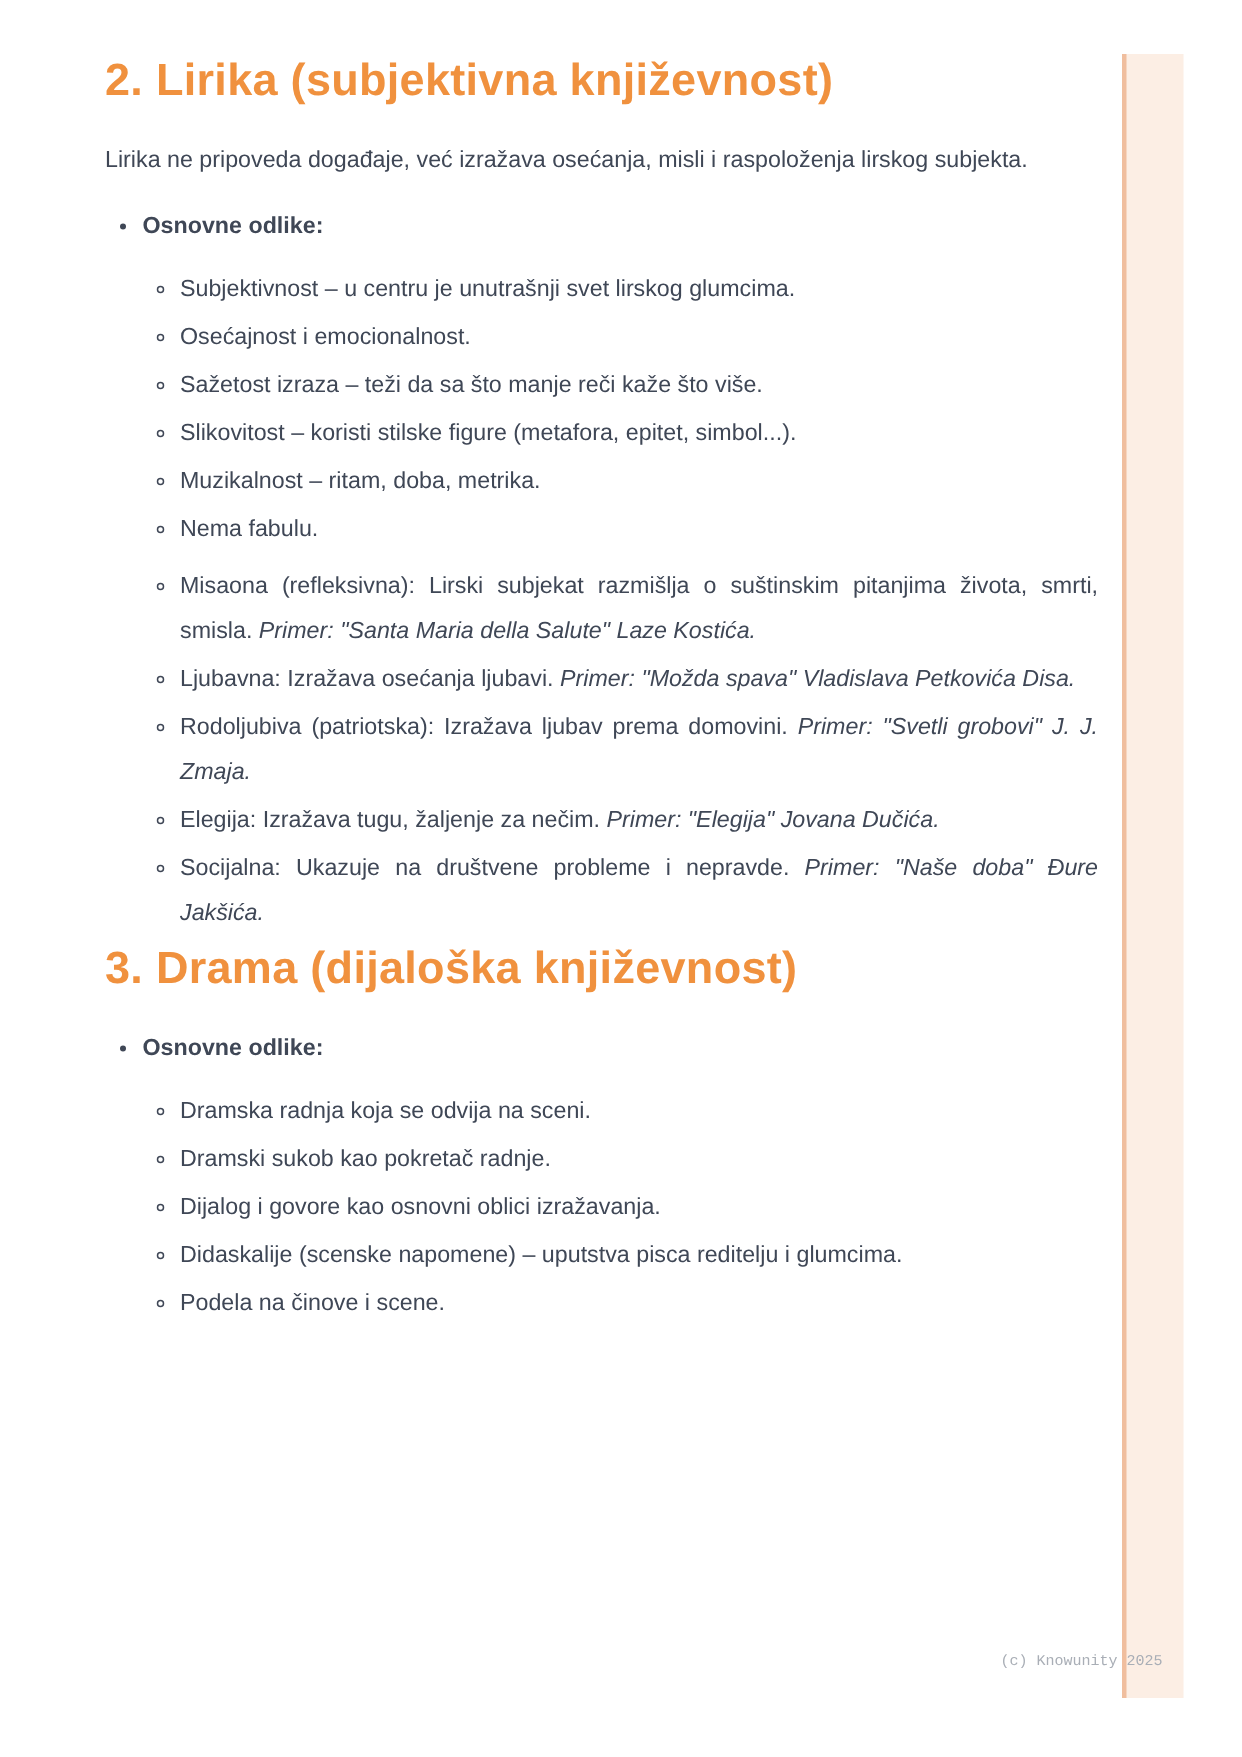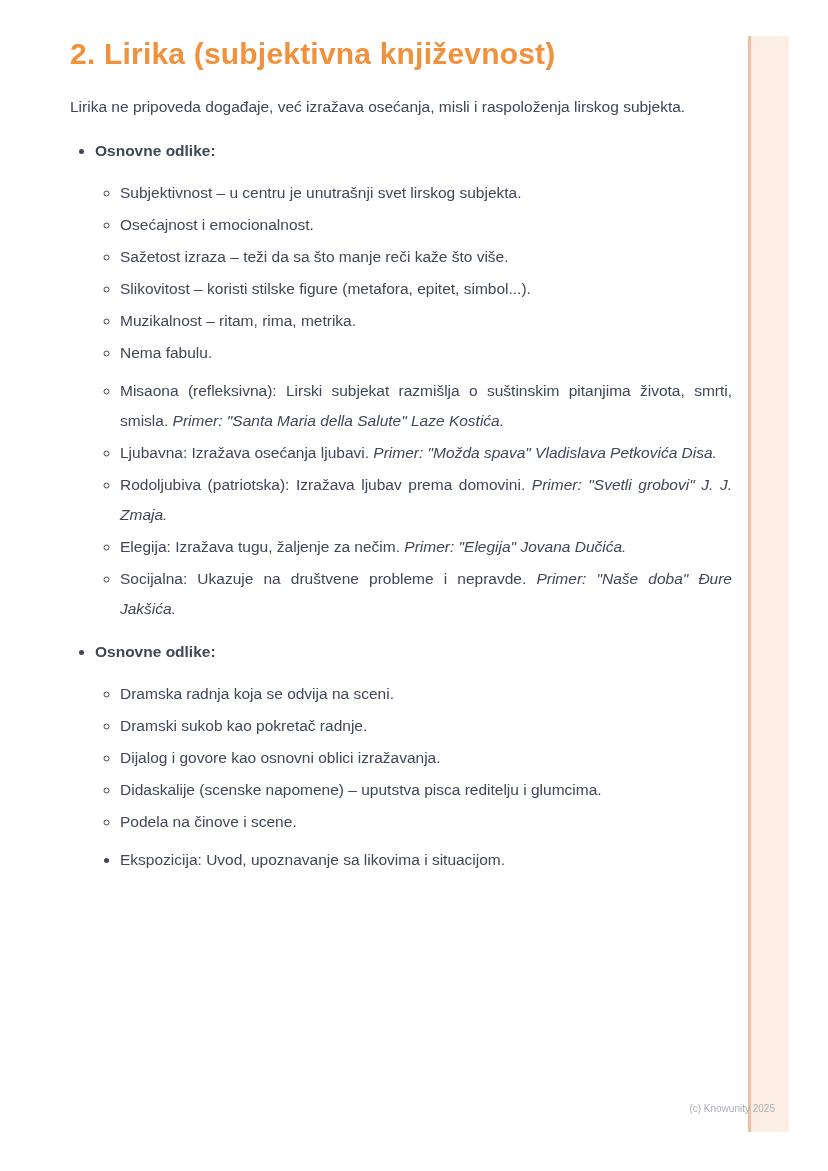--- a/index.html
+++ b/index.html
@@ -60,69 +60,68 @@
   }
   .watermark {
     position: absolute;
     top: 1102px;
     right: 53px;
     font-size: 10px;
     line-height: 14px;
     color: #A9AEB6;
     z-index: 2;
     white-space: nowrap;
+    font-family: Liberation Mono, monospace;
   }
 </style>
 </head>
 <body>
 
 <div class="edge-bar"></div>
 
 <div class="watermark">(c) Knowunity 2025</div>
 
 <div class="content">
 
   <h2 class="section-heading">2. Lirika (subjektivna književnost)</h2>
 
   <p class="intro"><span>Lirika ne pripoveda događaje, već izražava osećanja, misli i raspoloženja </span><span class="b">lirskog subjekta</span><span>.</span></p>
 
   <ul class="l1">
     <li>Osnovne odlike:</li>
   </ul>
 
   <ul class="l2">
-    <li><span class="b">Subjektivnost</span><span> – u centru je unutrašnji svet lirskog subjekta.</span></li>
+    <li><span class="b">Subjektivnost</span><span> – u centru je unutrašnji svet lirskog glumcima.</span></li>
     <li><span class="b">Osećajnost</span><span> i </span><span class="b">emocionalnost</span><span>.</span></li>
     <li><span class="b">Sažetost</span><span> izraza – teži da sa što manje reči kaže što više.</span></li>
     <li><span class="b">Slikovitost</span><span> – koristi stilske figure (metafora, epitet, simbol...).</span></li>
-    <li><span class="b">Muzikalnost</span><span> – ritam, rima, metrika.</span></li>
+    <li><span class="b">Muzikalnost</span><span> – ritam, doba, metrika.</span></li>
     <li><span>Nema fabulu.</span></li>
   </ul>
 
 
   <ul class="l2">
     <li><span class="b">Misaona (refleksivna):</span><span> Lirski subjekat razmišlja o suštinskim pitanjima života, smrti, smisla. </span><span class="it">Primer: "Santa Maria della Salute" Laze Kostića.</span></li>
     <li><span class="b">Ljubavna:</span><span> Izražava osećanja ljubavi. </span><span class="it">Primer: "Možda spava" Vladislava Petkovića Disa.</span></li>
     <li><span class="b">Rodoljubiva (patriotska):</span><span> Izražava ljubav prema domovini. </span><span class="it">Primer: "Svetli grobovi" J. J. Zmaja.</span></li>
     <li><span class="b">Elegija:</span><span> Izražava tugu, žaljenje za nečim. </span><span class="it">Primer: "Elegija" Jovana Dučića.</span></li>
     <li><span class="b">Socijalna:</span><span> Ukazuje na društvene probleme i nepravde. </span><span class="it">Primer: "Naše doba" Đure Jakšića.</span></li>
   </ul>
 
+  <h2 class="section-heading">3. Drama (dijaloška književnost)</h2>
 
 
   <ul class="l1">
     <li>Osnovne odlike:</li>
   </ul>
 
   <ul class="l2">
     <li><span class="b">Dramska radnja</span><span> koja se odvija na sceni.</span></li>
     <li><span class="b">Dramski sukob</span><span> kao pokretač radnje.</span></li>
     <li><span class="b">Dijalog</span><span> i </span><span class="b">govore</span><span> kao osnovni oblici izražavanja.</span></li>
     <li><span class="b">Didaskalije</span><span> (scenske napomene) – uputstva pisca reditelju i glumcima.</span></li>
     <li><span>Podela na </span><span class="b">činove</span><span> i </span><span class="b">scene</span><span>.</span></li>
   </ul>
 
 
-  <ul class="l2 disc">
-    <li><span class="b">Ekspozicija:</span><span> Uvod, upoznavanje sa likovima i situacijom.</span></li>
-  </ul>
 
 </div>
 
 </body></html>

